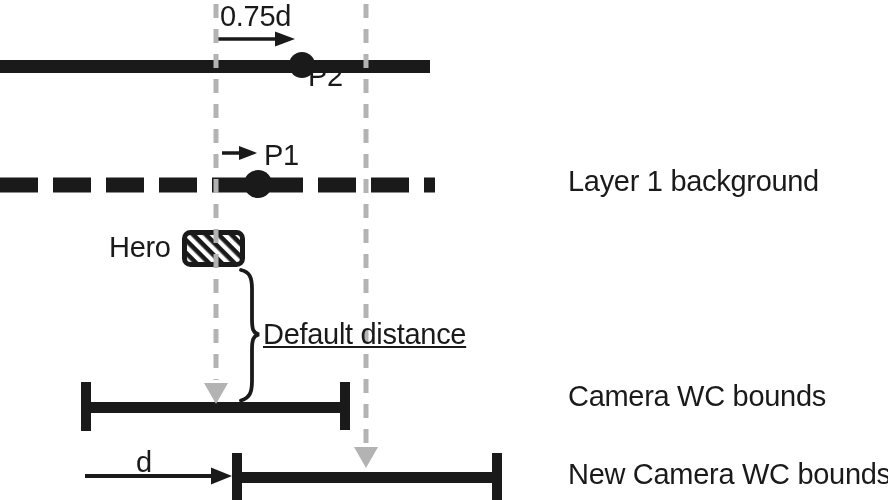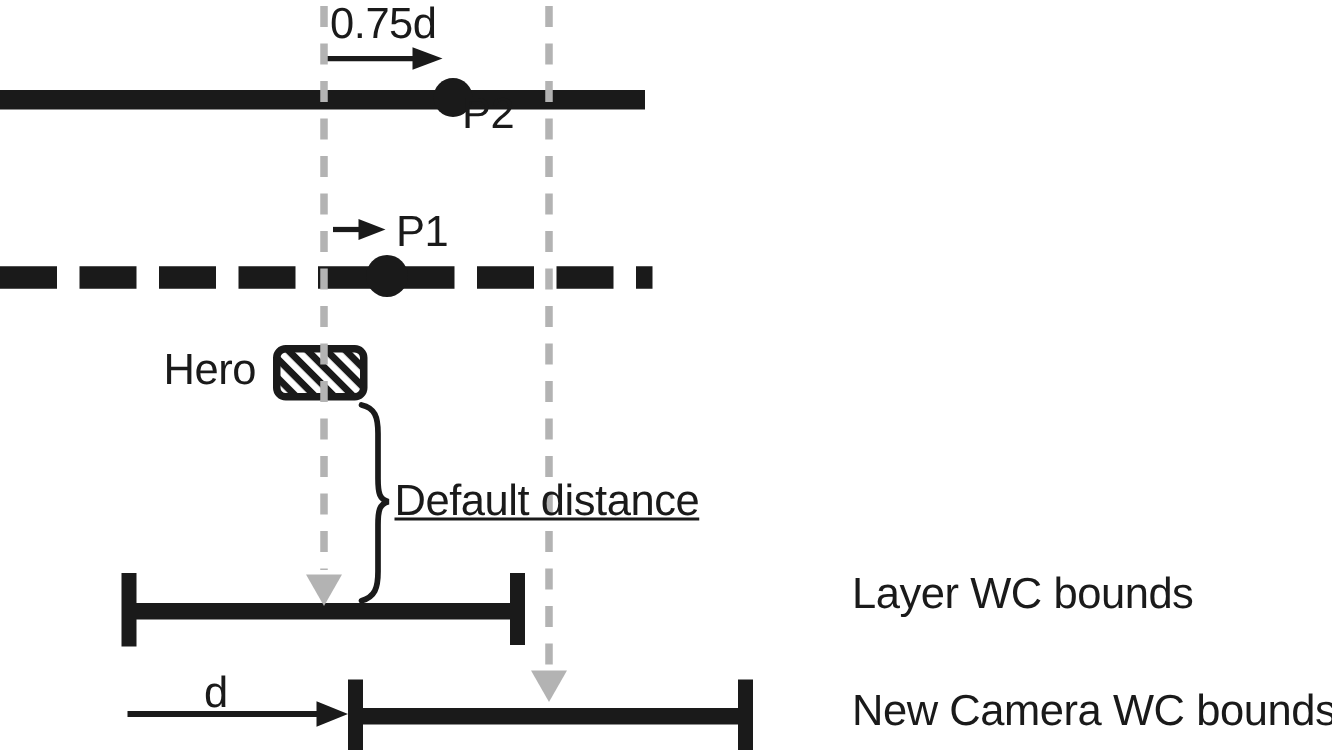--- a/index.html
+++ b/index.html
@@ -81,16 +81,17 @@
     <line class="guide-line" x1="366" y1="4" x2="366" y2="444" stroke-width="5" stroke-dasharray="14 11"></line>
     <polygon class="guide-fill" points="366,468 354,447 378,447"></polygon>
   </svg>
 
   <div class="lbl lbl-offset2">0.75d</div>
   <div class="lbl lbl-p2">P2</div>
   <div class="lbl lbl-p1">P1</div>
   <div class="lbl lbl-hero">Hero</div>
   <div class="lbl lbl-default-dist">Default distance</div>
   <div class="lbl lbl-d">d</div>
-  <div class="lbl lbl-camera">Layer WC bounds</div>
+  <div class="lbl lbl-layer1">Layer 1 background</div>
+  <div class="lbl lbl-camera">Camera WC bounds</div>
   <div class="lbl lbl-new-camera">New Camera WC bounds</div>
 
 </div>
 
 </body></html>

